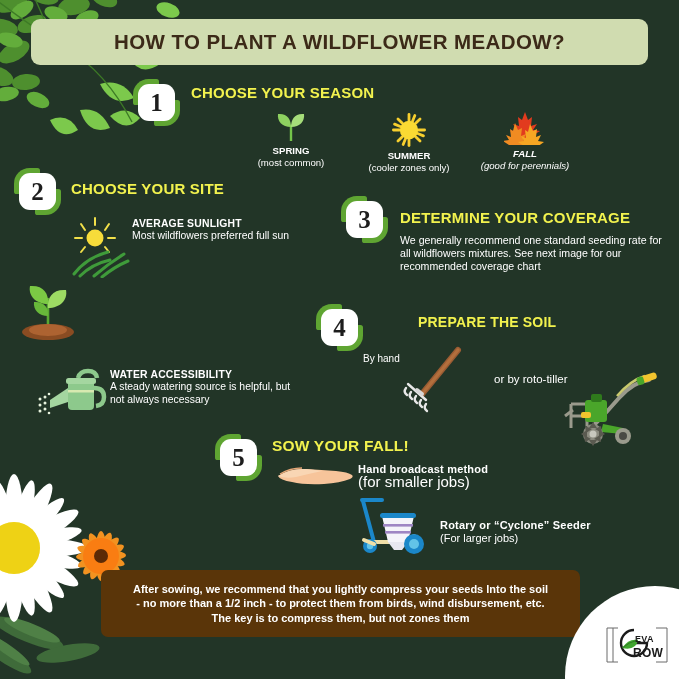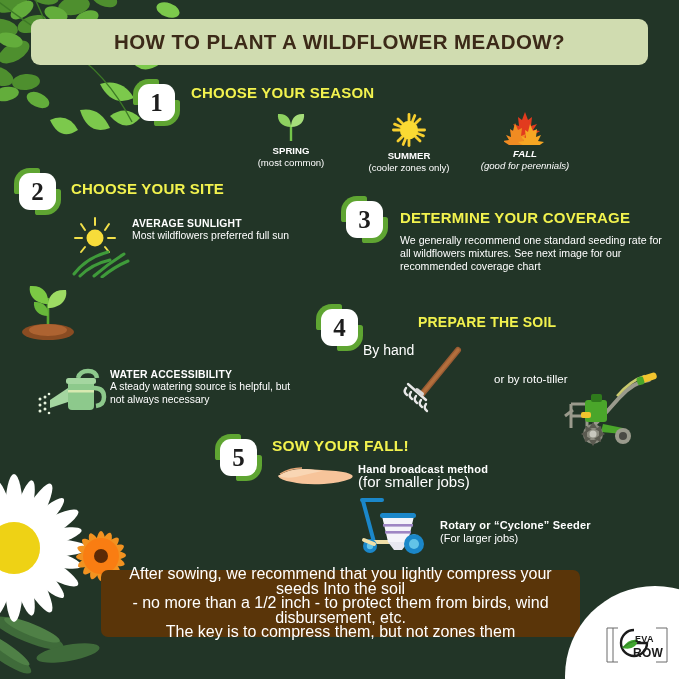--- a/index.html
+++ b/index.html
@@ -58,21 +58,21 @@
   .info-body{font-size:10.4px;font-weight:normal;line-height:12.6px;}
 
   
   .bottom-banner{
     position:absolute;left:101px;top:570px;width:479px;height:67px;
     background:#5a3509;border-radius:7px;
     display:flex;align-items:center;justify-content:center;
     text-align:center;
   }
   .bottom-banner .bt{
-    color:#fff;font-size:16px;font-weight:normal;line-height:14.6px;
+    color:#fff;font-size:11px;font-weight:bold;line-height:14.6px;
     padding:0 12px;
   }
 
   
   .corner-circle{
     position:absolute;left:565px;top:586px;width:180px;height:180px;
     background:#fff;border-radius:50%;
   }
   .logo{
     position:absolute;left:604px;top:622px;width:66px;height:46px;
@@ -262,21 +262,21 @@
     <div class="info-body" style="font-size:10.6px;line-height:13.2px;">We generally recommend one standard seeding rate for all  wildflowers mixtures. See next image for our recommended coverage chart</div>
   </div>
 
   <div class="badge" style="left:316px;top:304px;">
     <div class="leafA"></div>
     <div class="leafB"></div>
     <div class="sq">4</div>
   </div>
   <div class="step-head" style="left:370px;top:314px;font-size:14px;margin-left:48px;">PREPARE THE SOIL</div>
 
-  <div class="free-txt" style="left:363px;top:342px;font-size:14px;">By hand</div>
+  <div class="free-txt" style="left:363px;top:353px;font-size:10px;">By hand</div>
   <div class="free-txt" style="left:494px;top:373px;font-size:11.5px;">or by roto-tiller</div>
 
   <svg style="position:absolute;left:400px;top:346px;" width="64" height="70" viewBox="0 0 64 70">
     <line x1="58" y1="4" x2="22" y2="48" stroke="#9a5c33" stroke-width="6" stroke-linecap="round"></line>
     <line x1="58" y1="4" x2="22" y2="48" stroke="#b26f3d" stroke-width="3.4" stroke-linecap="round"></line>
     <g stroke="#e8e8e8" stroke-width="2.4" fill="none" stroke-linecap="round">
       <path d="M8 38 L26 54"></path>
       <path d="M6 42 q-3 4 1 7"></path>
       <path d="M11 46 q-3 4 1 7"></path>
       <path d="M16 50 q-3 4 1 7"></path>

